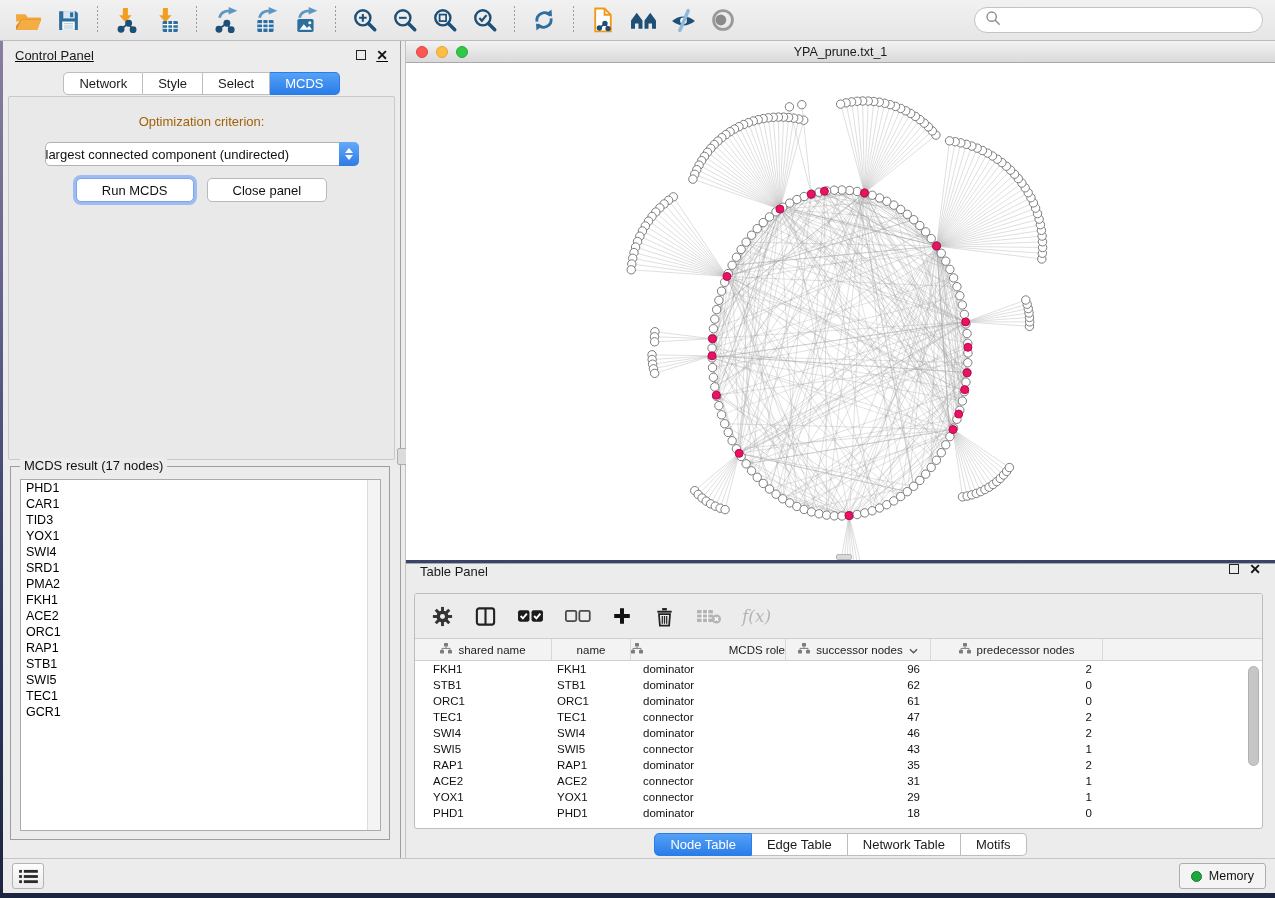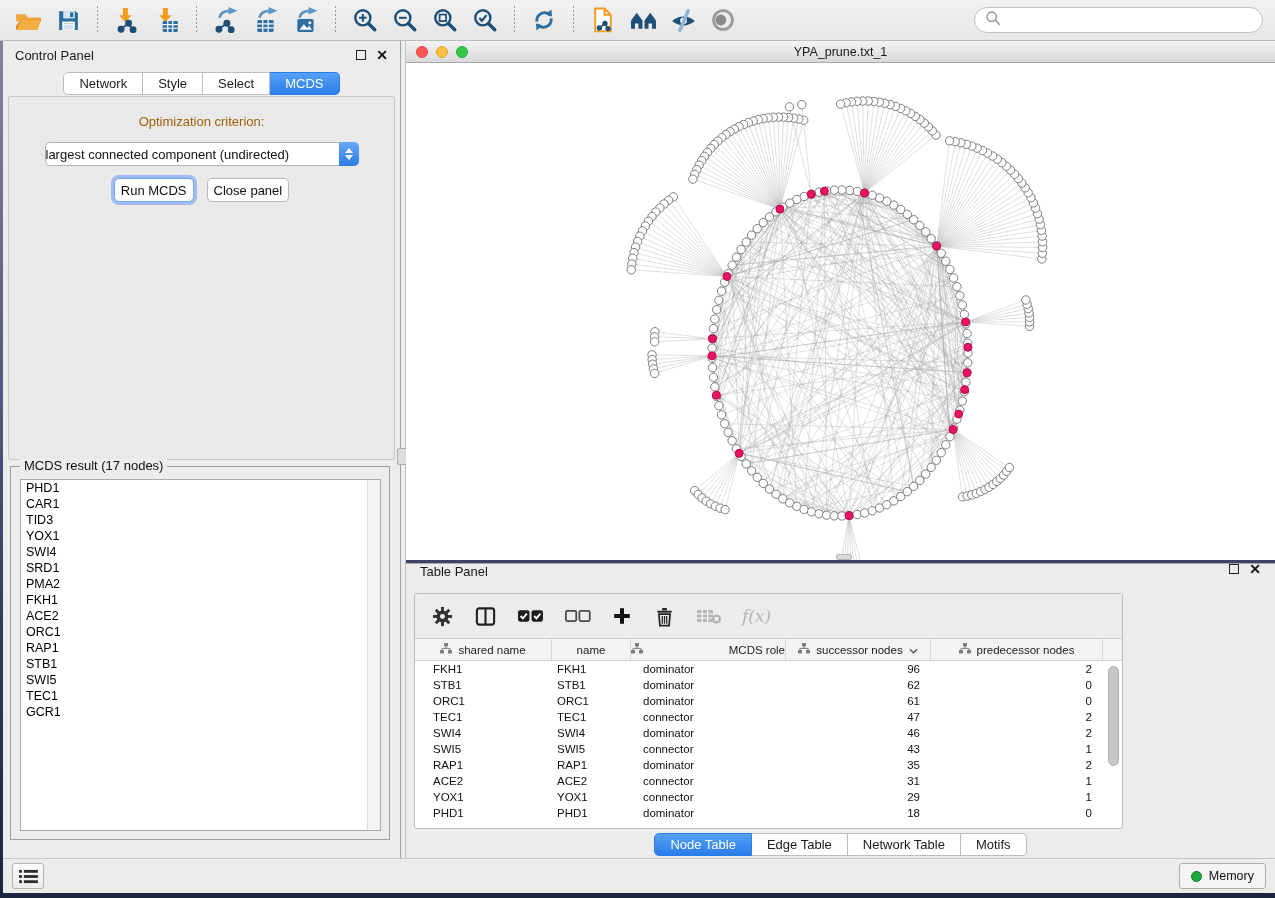--- a/index.html
+++ b/index.html
@@ -11,21 +11,21 @@
   .toolbar{position:absolute;left:0;top:0;width:1275px;height:41px;
     background:linear-gradient(#f1f1f1,#e6e6e6);border-bottom:1px solid #bcbcbc;
     display:flex;align-items:center;padding:0 12px 0 8px;}
   .tb-btn{width:34px;height:34px;display:flex;align-items:center;justify-content:center;flex:0 0 auto;margin:0 3px;cursor:default;}
   .tb-sep{width:1px;height:28px;flex:0 0 auto;margin:0 9px;
     background-image:linear-gradient(#9a9a9a 2px,transparent 2px);background-size:1px 4px;}
   .search-box{margin-left:auto;width:289px;height:26px;background:#fff;border:1px solid #c3c3c3;
     border-radius:13px;display:flex;align-items:center;padding:0 10px;}
   .search-box input{border:none;outline:none;flex:1;font:13px "Liberation Sans",sans-serif;background:transparent;margin-left:6px;}
   
-  .control-panel{position:absolute;left:3px;top:41px;width:397px;height:817px;background:#ececec;}
+  .control-panel{position:absolute;left:3px;top:41px;width:397px;height:817px;background:#ececec;text-decoration:underline;}
   .panel-title-row{height:28px;display:flex;align-items:center;padding:0 12px;}
   .panel-title{font-size:13px;color:#1a1a1a;}
   .panel-wbtns{margin-left:auto;display:flex;align-items:center;gap:10px;}
   .float-btn{width:10px;height:10px;border:1.6px solid #222;background:transparent;}
   .close-btn{font-size:14px;font-weight:bold;color:#111;line-height:10px;}
   .cp-tabs{position:absolute;left:0;right:0;top:31px;display:flex;justify-content:center;}
   .seg-tab{height:23px;padding:0 15px;display:flex;align-items:center;font-size:13px;color:#1a1a1a;
     background:#fff;border:1px solid #bdbdbd;border-left:none;}
   .seg-tab:first-child{border-left:1px solid #bdbdbd;border-radius:5px 0 0 5px;}
   .seg-tab:last-child{border-radius:0 5px 5px 0;}
@@ -34,21 +34,21 @@
     border:1px solid #c9c9c9;border-radius:2px;}
   .opt-label{margin-top:17px;text-align:center;font-size:13px;color:#a16207;}
   .combo{margin:13px auto 0;width:314px;height:24px;background:#fff;border:1px solid #b3b3b3;border-radius:5px;
     display:flex;align-items:center;position:relative;}
   .combo-text{font-size:13px;color:#111;flex:1;white-space:nowrap;overflow:hidden;}
   .combo-stepper{width:20px;height:24px;margin:-1px -1px -1px 0;border-radius:0 5px 5px 0;
     background:linear-gradient(#66a9f9,#2d7ce5);display:flex;flex-direction:column;align-items:center;justify-content:center;gap:2px;}
   .tri-up{width:0;height:0;border-left:4px solid transparent;border-right:4px solid transparent;border-bottom:5px solid #fff;}
   .tri-dn{width:0;height:0;border-left:4px solid transparent;border-right:4px solid transparent;border-top:5px solid #fff;}
   .btn-row{display:flex;justify-content:center;gap:13px;margin-top:12px;}
-  .mac-btn{height:24px;padding:0 6px;background:#fff;border:1px solid #b9b9b9;border-radius:5px;
+  .mac-btn{height:24px;padding:0 25px;background:#fff;border:1px solid #b9b9b9;border-radius:5px;
     font-size:13px;color:#111;display:flex;align-items:center;}
   .mac-btn.focused{border-color:#74a7ee;box-shadow:0 0 0 3px rgba(100,150,246,.55);}
   .mcds-group{position:absolute;left:7px;right:10px;top:425px;bottom:18px;border:1px solid #9d9d9d;}
   .mcds-legend{position:absolute;top:-9px;left:9px;background:#ececec;padding:0 4px;font-size:13px;color:#111;}
   .mcds-list{position:absolute;left:9px;right:8px;top:12px;bottom:8px;background:#fff;border:1px solid #ababab;
     overflow:hidden;}
   .mcds-scroll{position:absolute;right:0;top:0;bottom:0;width:13px;background:#f4f4f4;border-left:1px solid #dcdcdc;}
   .mcds-item{font-size:12.5px;line-height:16px;padding-left:5px;color:#000;}
   
   .v-split{position:absolute;left:400px;top:41px;width:6px;height:817px;background:#ececec;
@@ -61,21 +61,21 @@
     position:relative;display:flex;align-items:center;justify-content:center;}
   .traffic{position:absolute;left:10px;top:5px;display:flex;gap:8px;}
   .light{width:12px;height:12px;border-radius:50%;}
   .net-title{font-size:12.5px;color:#1a1a1a;}
   .net-canvas{position:relative;width:869px;height:497px;background:#fff;overflow:hidden;}
   .h-handle{position:absolute;left:430px;top:491px;width:16px;height:6px;background:#d9d9d9;
     border:1px solid #b5b5b5;border-radius:2px;}
   
   .table-panel{position:absolute;left:406px;top:563px;width:869px;height:295px;background:#ececec;border-top:1px solid #a8a8a8;}
   .tp-title-row{height:27px;display:flex;align-items:flex-start;padding:0 14px;}
-  .tp-container{position:absolute;left:8px;top:29px;width:709px;height:236px;background:#fff;
+  .tp-container{position:absolute;left:8px;top:29px;width:849px;height:236px;background:#fff;
     border:1px solid #bdbdbd;border-radius:3px;overflow:hidden;}
   .tp-toolbar{height:45px;background:#ececec;border-bottom:1px solid #cfcfcf;display:flex;align-items:center;
     padding-left:16px;gap:20px;}
   .tp-tool{display:flex;align-items:center;justify-content:center;}
   .fx{font-family:"DejaVu Serif",serif;font-style:italic;font-size:17px;color:#b5b5b5;}
   .tp-header{height:22px;background:#f3f3f3;border-bottom:1px solid #cfcfcf;display:flex;font-size:11.5px;color:#222;}
   .th{display:flex;align-items:center;justify-content:center;gap:6px;border-right:1px solid #d8d8d8;height:100%;}
   .tp-row{height:16px;display:flex;font-size:11.5px;color:#111;}
   .td{height:16px;line-height:16px;white-space:nowrap;overflow:hidden;}
   .td.left{text-align:left;}

